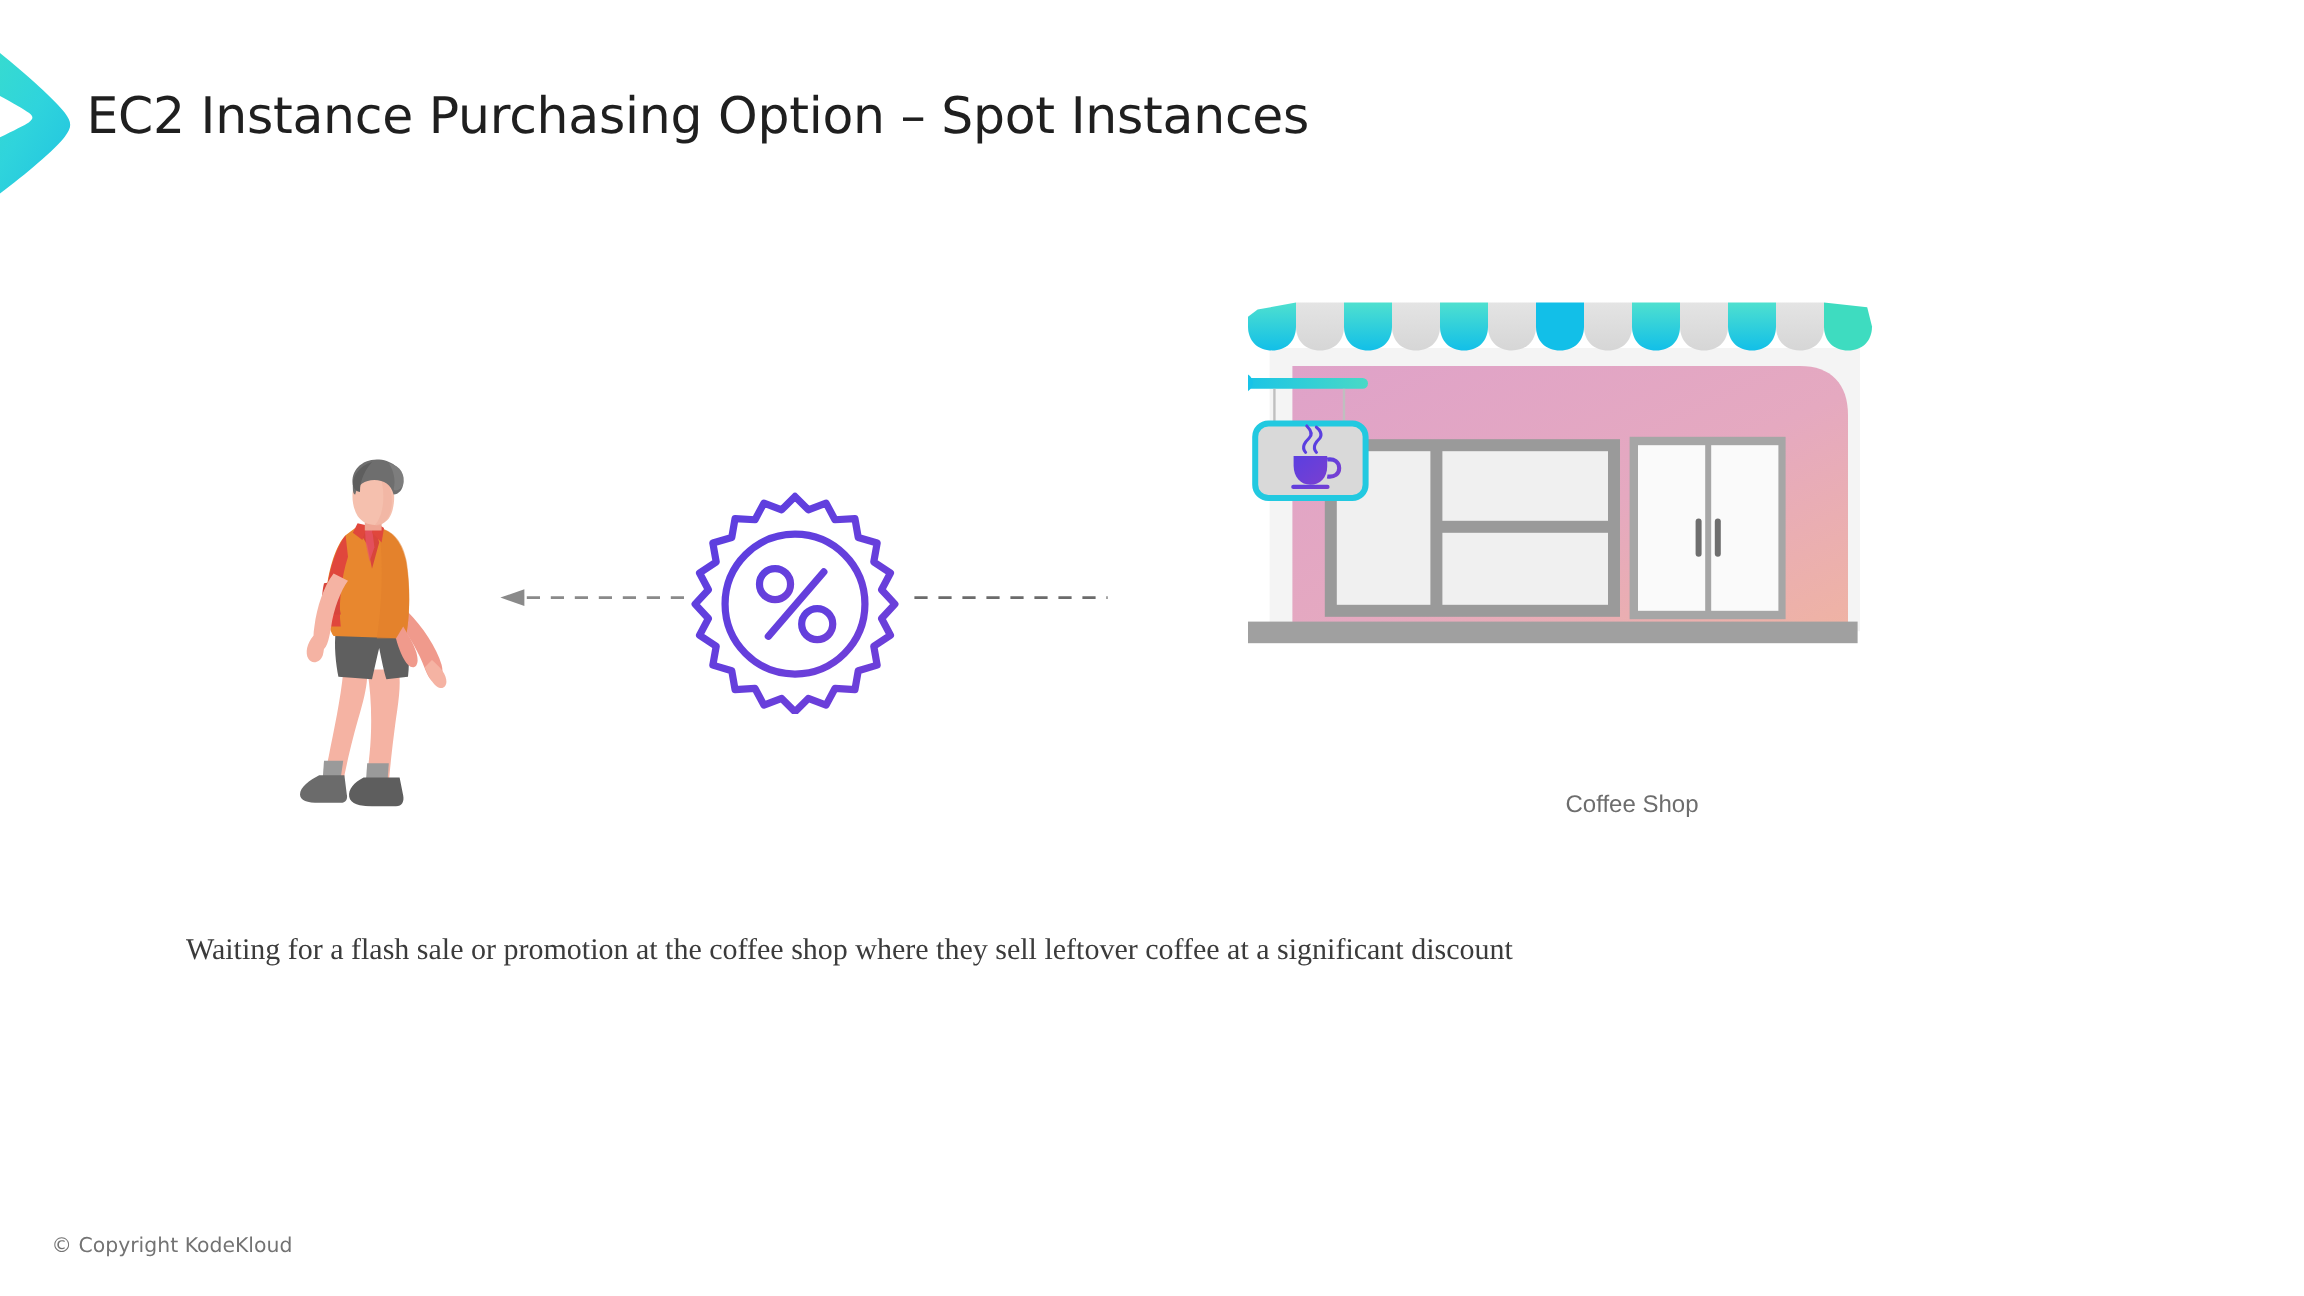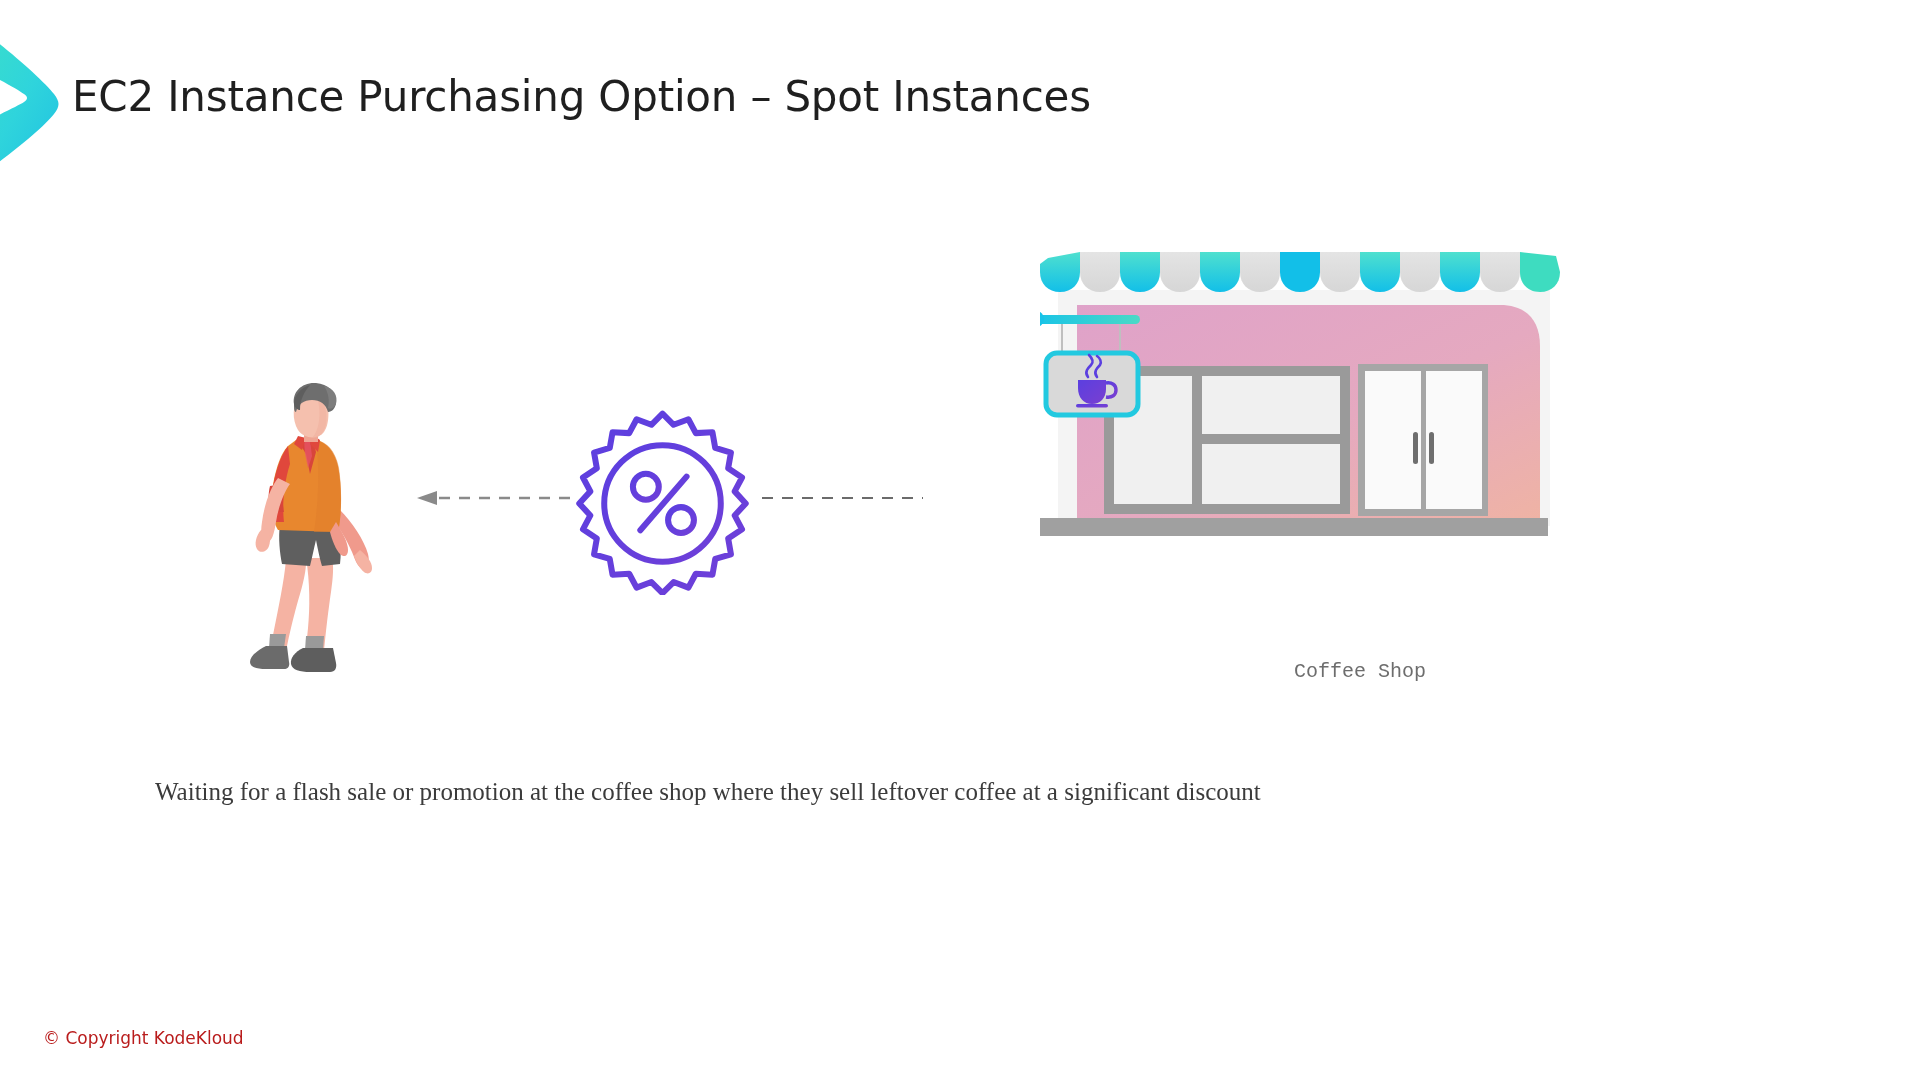--- a/index.html
+++ b/index.html
@@ -85,41 +85,41 @@
   }
 
   .shop-caption {
     position: absolute;
     left: 1040px;
     top: 660px;
     width: 640px;
     text-align: center;
     font-size: 20px;
     color: #6d6d6d;
-    font-family: Liberation Mono, monospace;
+    font-family: Liberation Sans, sans-serif;
   }
 
   
   .main-caption {
     position: absolute;
     left: 155px;
     top: 778px;
     font-size: 25px;
     color: #3b3b3b;
     white-space: nowrap;
     font-family: Liberation Serif, serif;
   }
 
   
   .footer-copyright {
     position: absolute;
     left: 43px;
     top: 1028px;
     font-size: 17px;
-    color: #b91c1c;
+    color: #737373;
     font-family: "DejaVu Sans", sans-serif;
   }
 </style>
 </head>
 <body>
 
 <div id="slide">
 
   <div class="chevron-logo">
     <svg width="100" height="165" viewBox="0 0 100 165">

